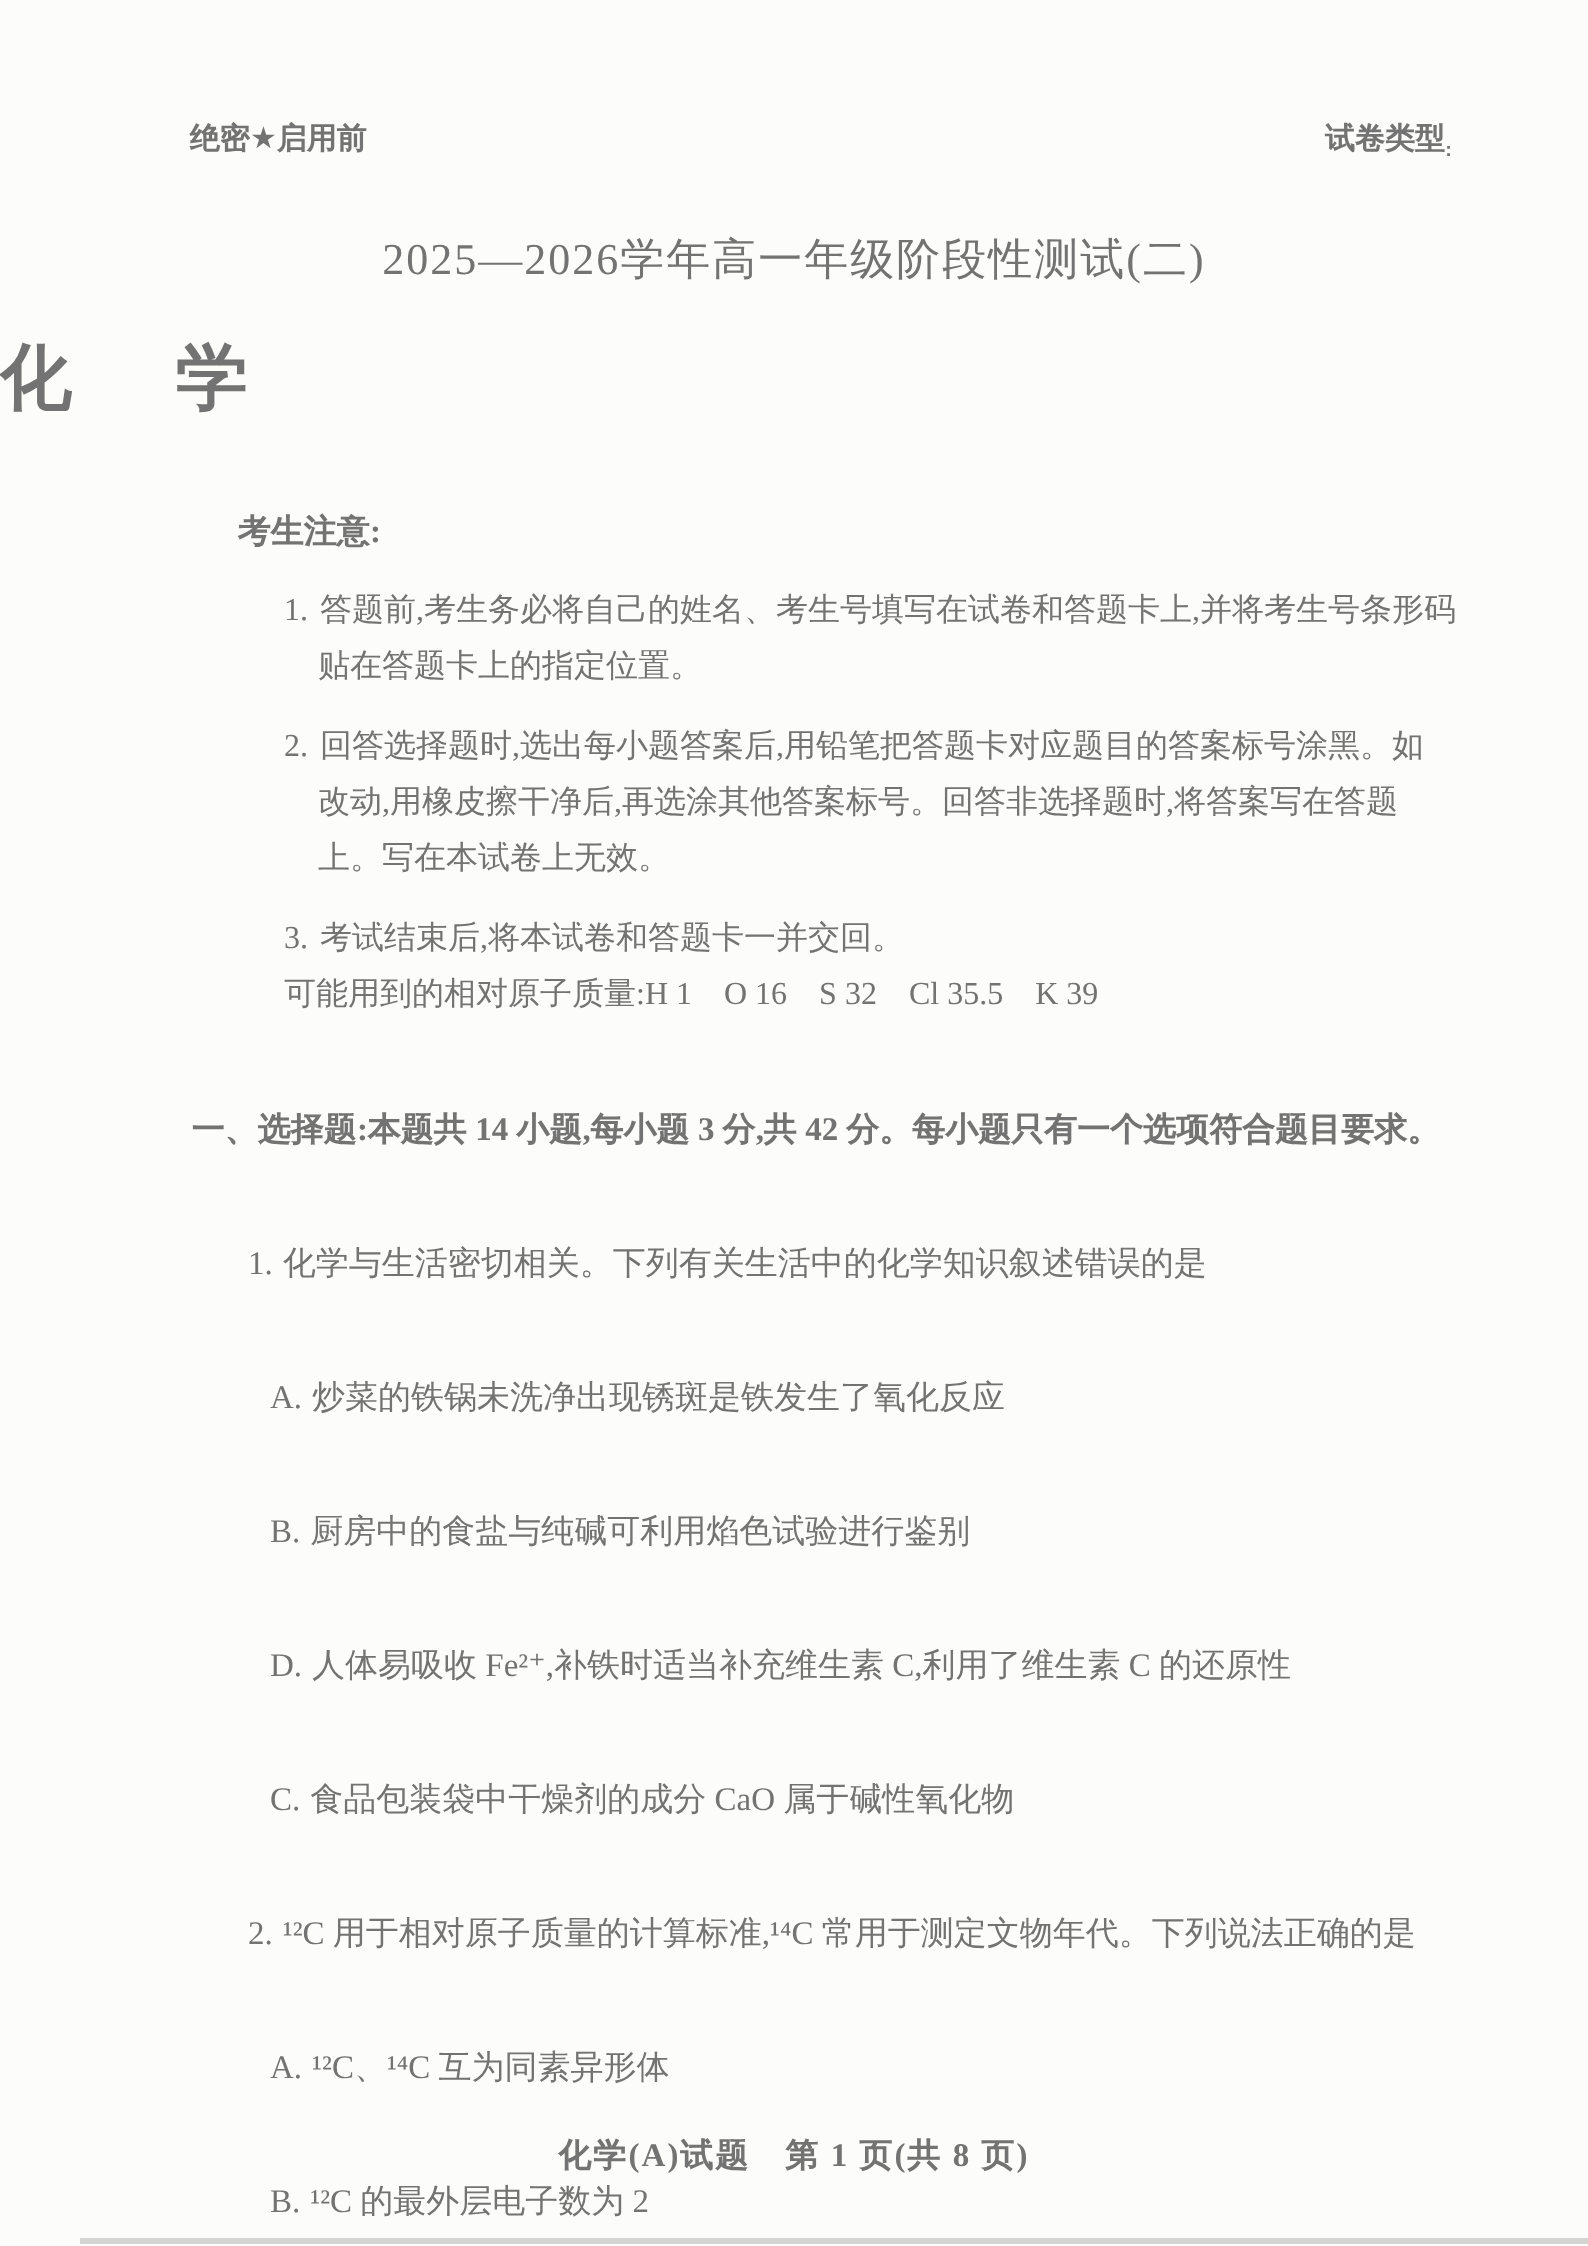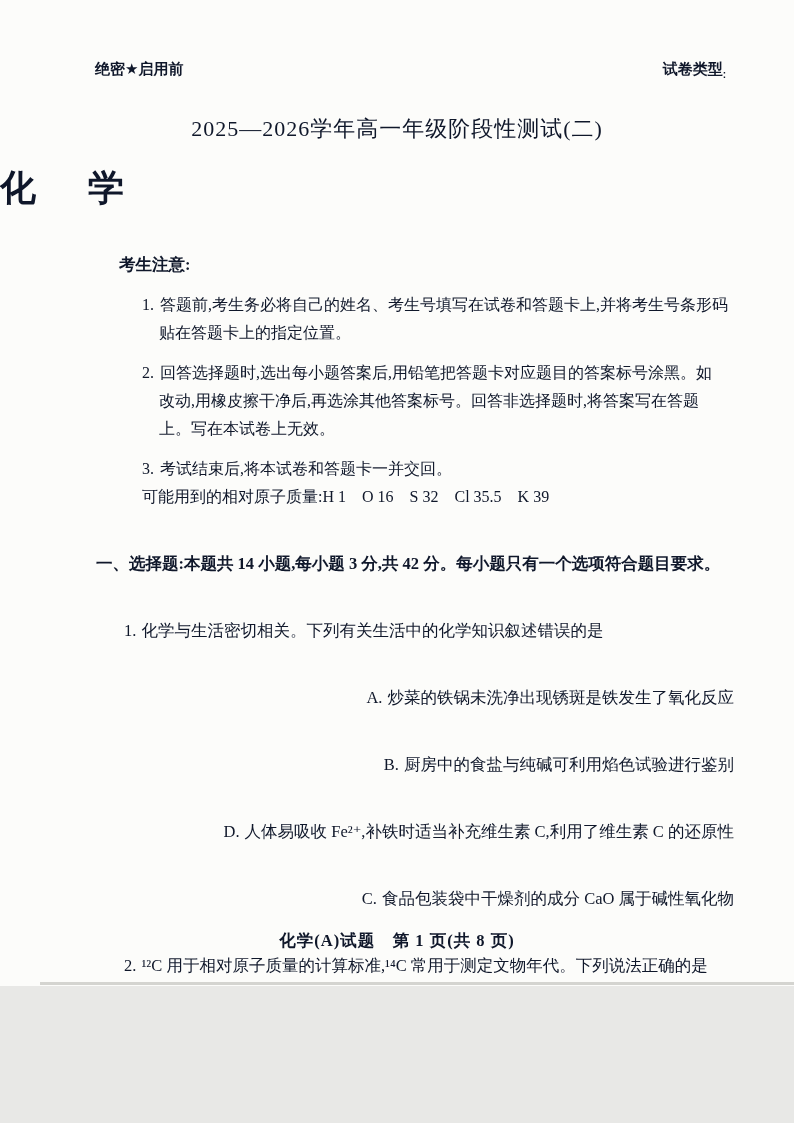--- a/index.html
+++ b/index.html
@@ -2,24 +2,24 @@
 <html><head>
 <meta charset="utf-8">
 <style>
   html,body{margin:0;padding:0;}
   body{
     background:#e8e8e6;
     font-family:"Liberation Serif","DejaVu Serif","DejaVu Sans",serif;
   }
   .page{
     position:relative;
-    width:794px;height:986px;
+    width:794px;height:1123px;
     margin:0 auto;
     background:#fcfcfa;
-    color:#0f172a;
+    color:#737373;
     overflow:hidden;
   }
   .content{padding:0 60px 0 96px;}
 
   
   .hdr{
     display:flex;justify-content:space-between;align-items:flex-start;
     padding:60px 68px 0 95px;
     font-size:15px;font-weight:bold;
     font-family:"Liberation Sans","DejaVu Sans",sans-serif;
@@ -48,21 +48,21 @@
   .masses{margin-left:46px;line-height:28px;white-space:nowrap;}
 
   
   .sec-heading{
     margin-top:42px;
     font-weight:bold;font-size:16.5px;
     white-space:nowrap;
   }
   .q-stem{margin-top:45px;margin-left:28px;font-size:16.5px;white-space:nowrap;}
   .q-num{margin-right:5px;}
-  .q-option{margin-top:45px;margin-left:28px;font-size:16.5px;white-space:nowrap;text-align:right;}
+  .q-option{margin-top:45px;margin-left:39px;font-size:16.5px;white-space:nowrap;}
   .opt-label{margin-right:5px;}
 
   
   .footer{
     position:absolute;left:0;right:0;bottom:34px;
     text-align:center;font-size:16.5px;font-weight:600;
     letter-spacing:1px;white-space:nowrap;
   }
 
   

